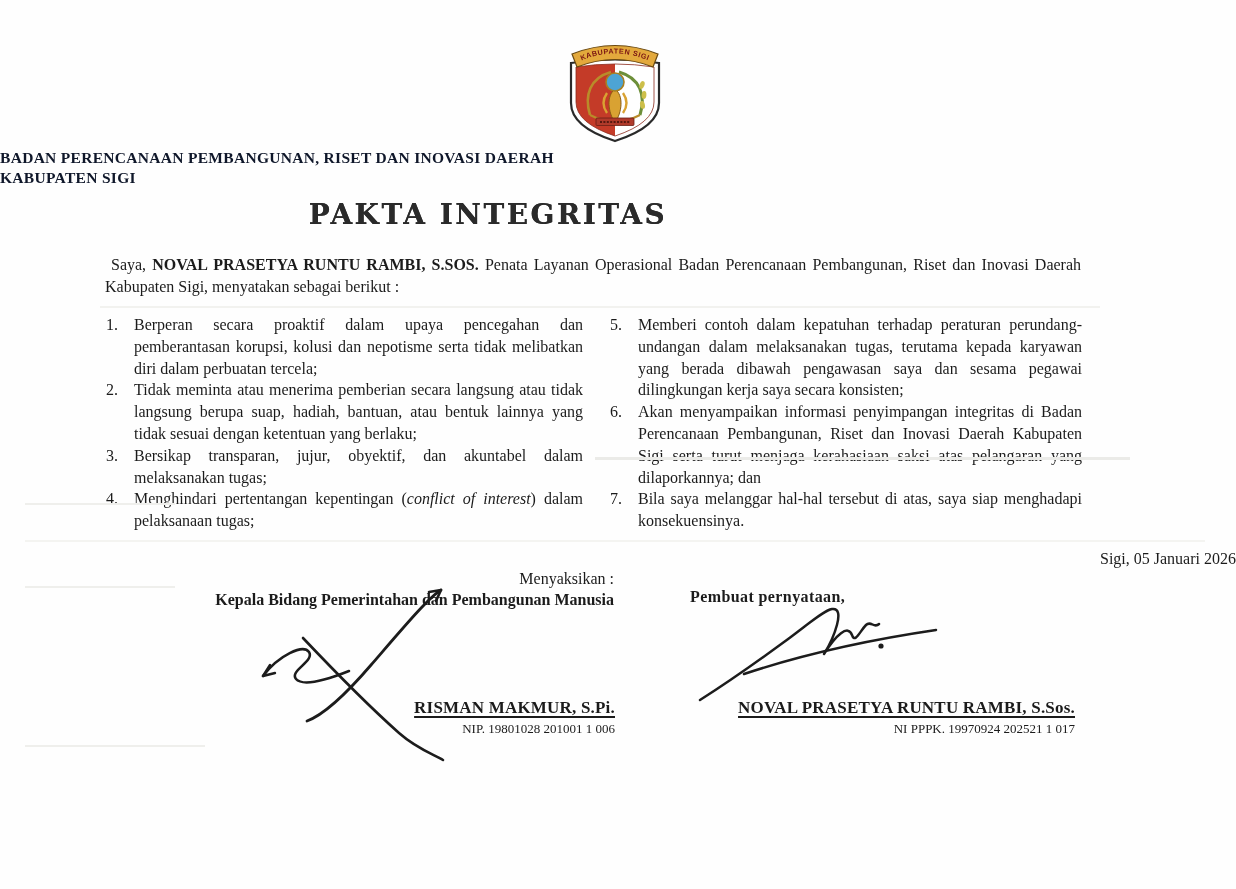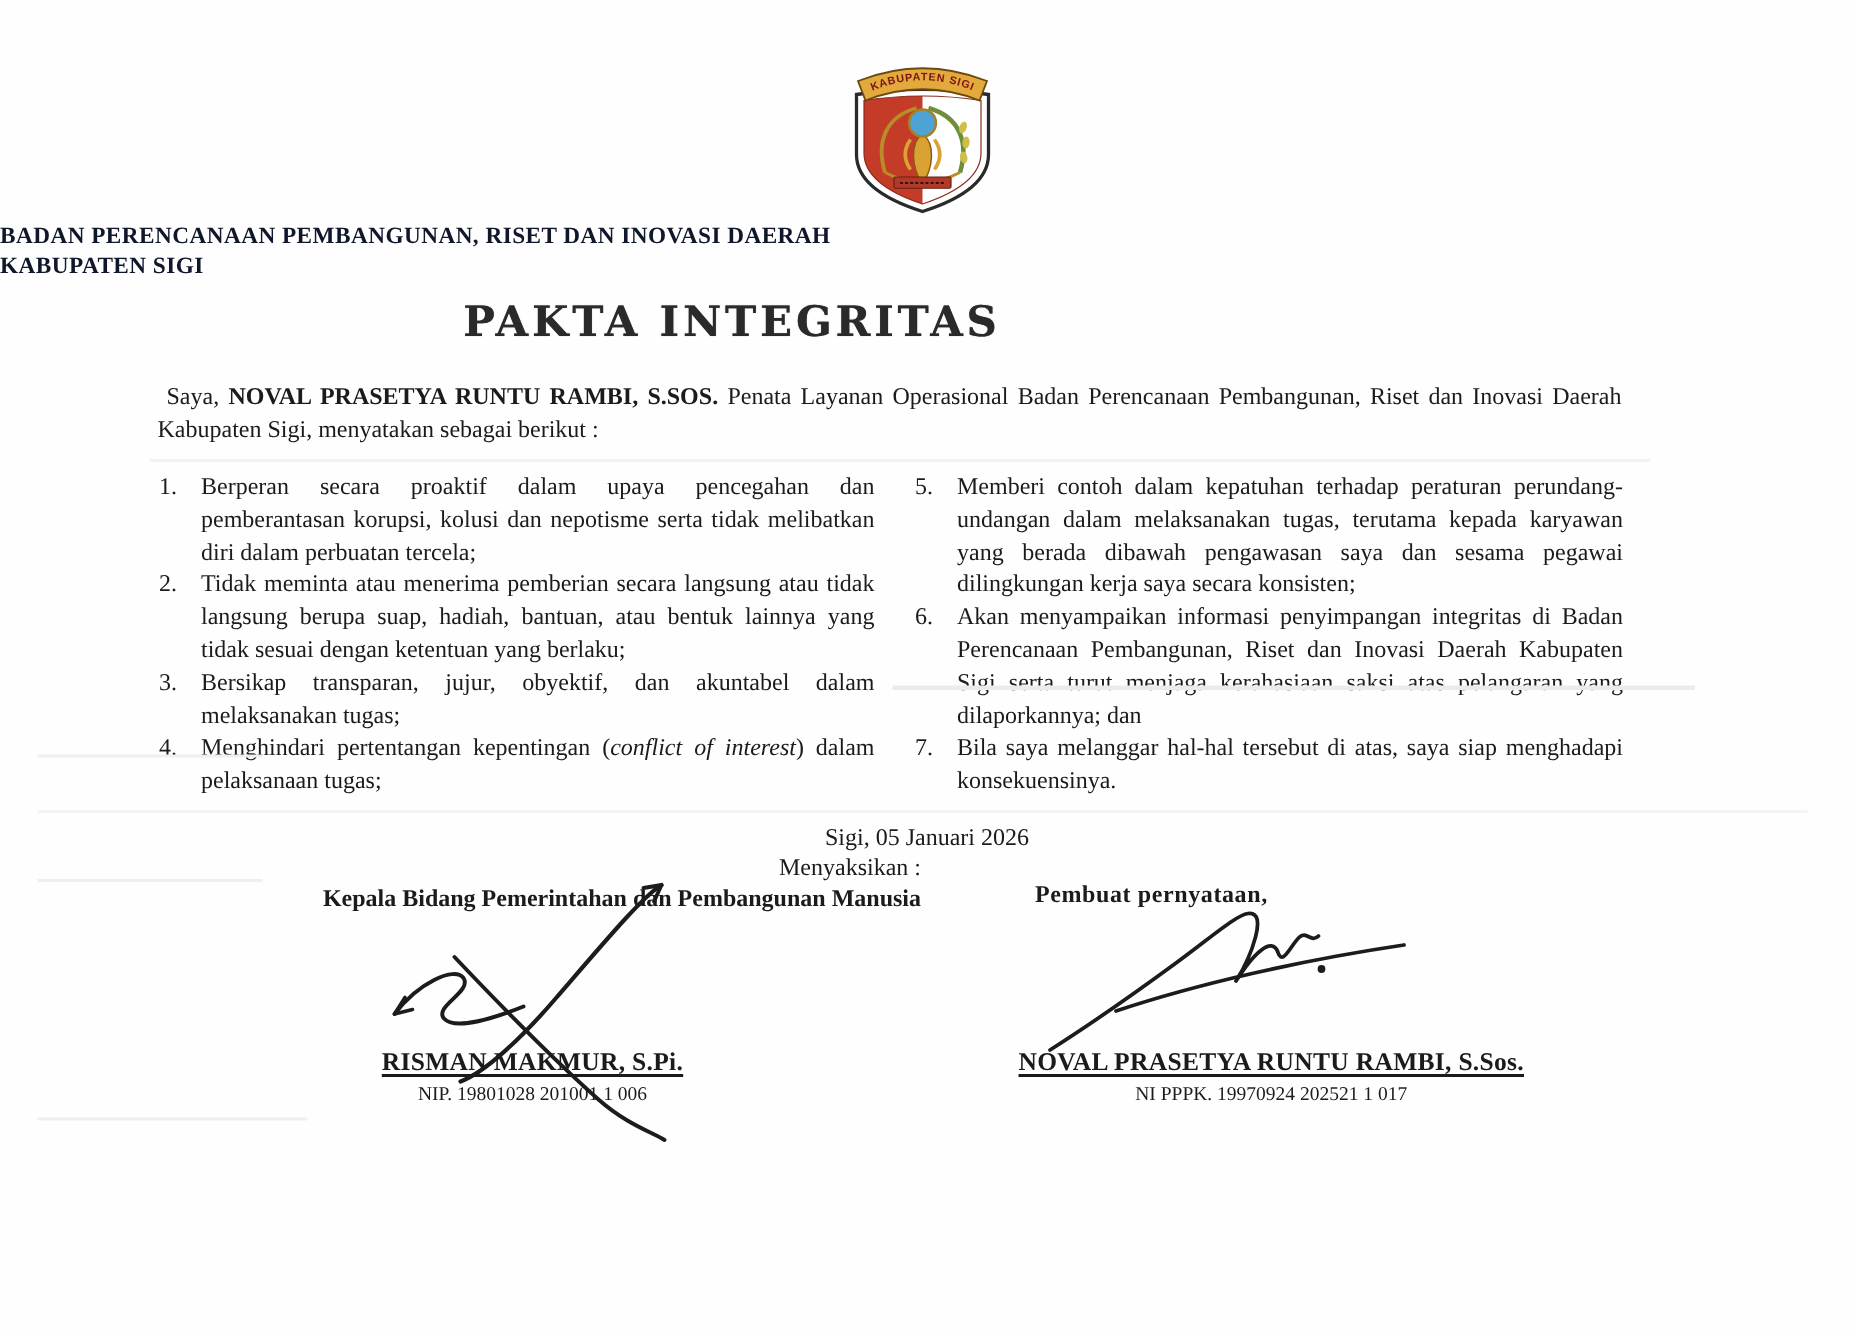--- a/index.html
+++ b/index.html
@@ -20,25 +20,25 @@
   .intro{left:105px;top:254px;width:976px;font-size:16px;line-height:21.5px;
     text-align:justify;text-indent:6px;}
   
   .col{top:314px;font-size:16px;line-height:21.8px;}
   .col-left{left:106px;width:477px;}
   .col-right{left:610px;width:472px;}
   .list-item{display:flex;align-items:flex-start;}
   .list-item .num{flex:0 0 28px;}
   .list-item .txt{flex:1;text-align:justify;}
   
-  .date-line{left:0;top:550px;width:1236px;text-align:center;font-size:16px;}
+  .date-line{left:0;top:550px;width:1236px;text-align:right;font-size:16px;}
   .sig-left-head{left:92px;top:568px;width:522px;text-align:right;font-size:16px;line-height:21px;}
   .sig-left-head .role{font-weight:bold;}
   .sig-right-head{left:690px;top:588px;width:310px;text-align:left;font-size:16px;font-weight:bold;letter-spacing:.4px;}
-  .sig-name-block{text-align:center;}
+  .sig-name-block{text-align:right;}
   .sig-name-left{left:95px;top:698px;width:520px;}
   .sig-name-right{left:620px;top:698px;width:455px;}
   .sig-name{font-size:17px;font-weight:bold;letter-spacing:.2px;
     text-decoration:underline;text-decoration-thickness:1.6px;text-underline-offset:3px;}
   .sig-nip{font-size:13px;margin-top:3px;}
   
   .ink{stroke:#1c1c1c;fill:none;stroke-linecap:round;stroke-linejoin:round;}
   
   .scan-line{position:absolute;pointer-events:none;}
 </style>

